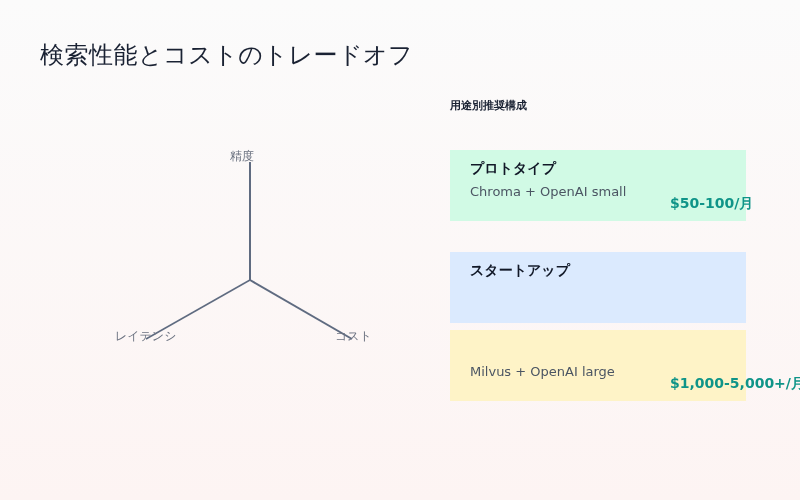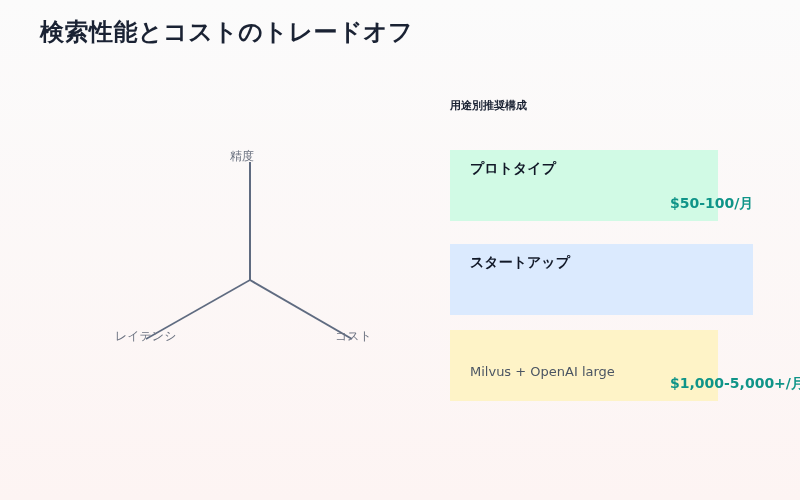--- a/index.html
+++ b/index.html
@@ -3,33 +3,33 @@
   <meta charset="utf-8">
   <style>
     html, body { margin: 0; padding: 0; }
     body {
       width: 800px; height: 500px; overflow: hidden; position: relative;
       background: linear-gradient(180deg, #fbfbfb 0%, #fdf4f3 100%);
       font-family: "DejaVu Sans", "Liberation Sans", sans-serif;
       color: #111827;
     }
     .title {
-      position: absolute; left: 40px; top: 16px;
-      font-size: 24px; font-weight: bold; color: #1a2233; letter-spacing: 0.5px;
+      position: absolute; left: 40px; top: 39px;
+      font-size: 24px; font-weight: normal; color: #1a2233; letter-spacing: 0.5px;
     }
     .tri-svg { position: absolute; left: 0; top: 0; width: 800px; height: 500px; }
     .axis-label {
       position: absolute; font-size: 12px; color: #6b7280; white-space: nowrap;
     }
     .section-title {
       position: absolute; left: 450px; top: 98px;
       font-size: 11px; font-weight: bold; color: #1a2233;
     }
     .card {
-      position: absolute; left: 450px; width: 268px; height: 71px;
+      position: absolute; left: 450px; width: 296px; height: 71px;
     }
     .card-name {
       position: absolute; left: 20px; top: 10px;
       font-size: 14px; font-weight: bold; color: #111827;
     }
     .card-stack {
       position: absolute; left: 20px; top: 34px;
       font-size: 13px; color: #4b5563;
     }
     .card-price {
@@ -49,23 +49,24 @@
 </svg>
 
 <div class="axis-label" style="left:230px; top:148px;text-align:center;">精度</div>
 <div class="axis-label" style="left:115px; top:328px;">レイテンシ</div>
 <div class="axis-label" style="left:335px; top:328px;">コスト</div>
 
 <div class="section-title">用途別推奨構成</div>
 
 <div class="card" style="top:150px; background:#d1fae5;">
   <div class="card-name">プロトタイプ</div>
+  <div class="card-stack">Chroma + OpenAI small</div>
   <div class="card-price">$50-100/月</div>
 </div>
 
-<div class="card" style="top:244px; background:#dbeafe;padding-left:35px;">
+<div class="card" style="top:252px; background:#dbeafe;">
   <div class="card-name">スタートアップ</div>
 </div>
 
 <div class="card" style="top:330px; background:#fef3c7;">
   <div class="card-stack">Milvus + OpenAI large</div>
   <div class="card-price">$1,000-5,000+/月</div>
 </div>
 
 </body></html>

